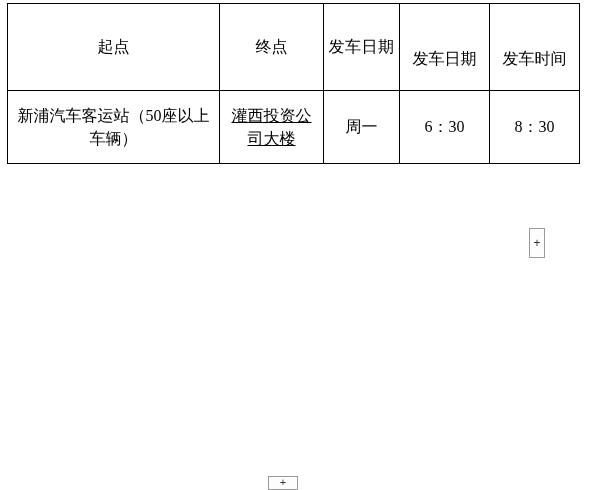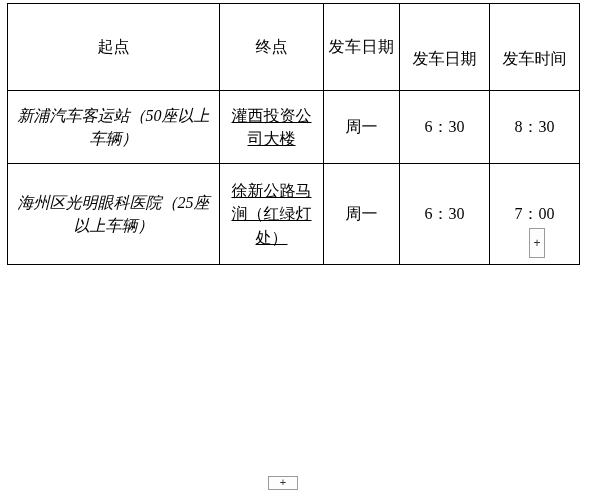--- a/index.html
+++ b/index.html
@@ -55,21 +55,20 @@
     font-size: 16px;
     letter-spacing: 0.5px;
   }
   .head-dep, .head-arr {
     font-size: 16px;
     position: relative;
     top: 12px;
   }
   td.origin-cell {
     text-align: center;
-    font-style: italic;
   }
   td.dest-cell {
     text-align: left;
     padding-left: 4px;
     text-decoration: underline;
   }
   td.day-cell, td.time-cell {
     text-align: center;
     white-space: nowrap;
   }
@@ -130,26 +129,19 @@
       </tr>
     </thead>
     <tbody>
       <tr class="r1">
         <td class="origin-cell">新浦汽车客运站（50座以上车辆）</td>
         <td class="dest-cell">灌西投资公司大楼</td>
         <td class="day-cell">周一</td>
         <td class="time-cell">6：30</td>
         <td class="time-cell">8：30</td>
       </tr>
-      <tr class="r2">
-        <td class="origin-cell">海州区光明眼科医院（25座以上车辆）</td>
-        <td class="dest-cell">徐新公路马涧（红绿灯处）</td>
-        <td class="day-cell">周一</td>
-        <td class="time-cell">6：30</td>
-        <td class="time-cell">7：00</td>
-      </tr>
     </tbody>
   </table>
 
   <div class="plus-right">+</div>
   <div class="plus-bottom">+</div>
 
 </div>
 
 </body></html>

